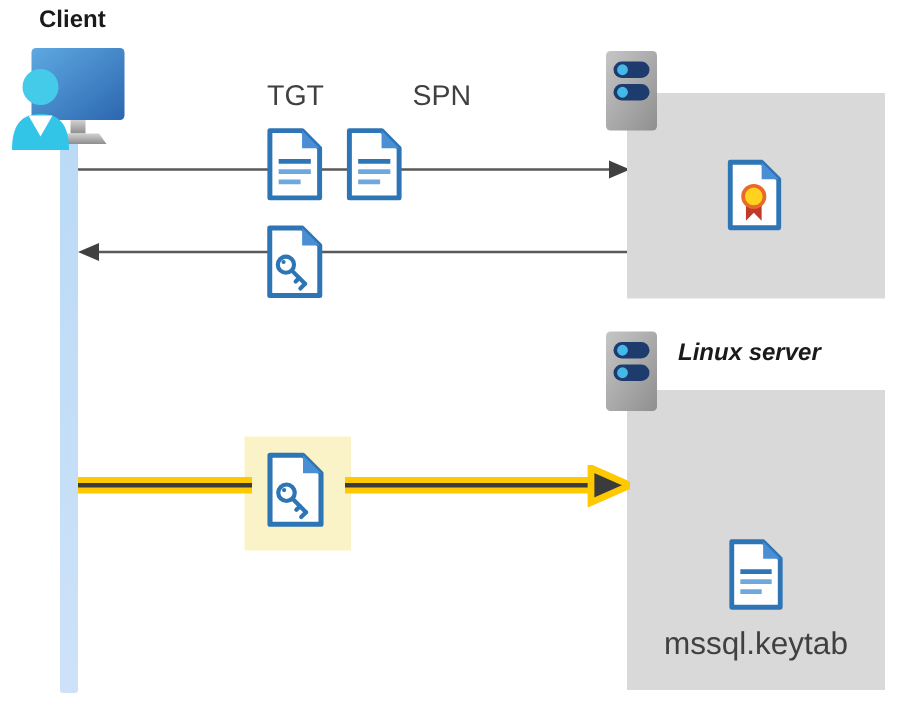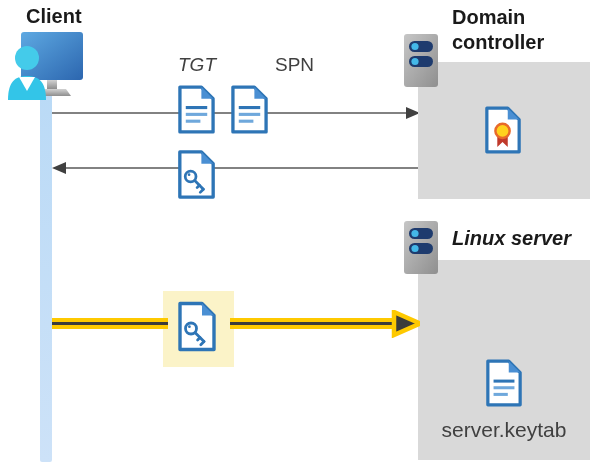--- a/index.html
+++ b/index.html
@@ -1,21 +1,21 @@
 <!DOCTYPE html>
 <html><head>
 <meta charset="utf-8">
 <style>
   html,body{margin:0;padding:0;background:#fff;}
   #canvas{
     position:relative;width:600px;height:468px;background:#fff;overflow:hidden;
     font-family:"Liberation Sans",sans-serif;
   }
   .abs{position:absolute;}
-  .node-label{font-weight:700;font-size:20px;color:#1a1a1a;line-height:1.25;}
+  .node-label{font-weight:700;font-size:16px;color:#1a1a1a;line-height:1.25;}
   .msg-label{font-size:19px;color:#404040;}
   .gray-box{background:#d9d9d9;}
   .lifeline{background:linear-gradient(180deg,#badaf6 0%,#cde2f8 100%);border-radius:2px;}
   .hl-box{background:#fbf3c8;}
   .keytab-label{font-size:21px;color:#404040;text-align:center;}
   svg{display:block;}
 </style>
 </head>
 <body>
 
@@ -43,21 +43,21 @@
         <path d="M31 59 H61 L66 66 H26 Z" fill="url(#standGrad)"></path>
       </g>
       <g>
         <path d="M3 70 C3 52 10 46 22 46 C34 46 41 52 41 70 Z" fill="#33c5e8"></path>
         <path d="M14 47 L30 47 L22 61 Z" fill="#ffffff"></path>
         <circle cx="22" cy="28" r="12" fill="#44cbea"></circle>
       </g>
     </svg>
   </div>
 
-  <div class="abs msg-label" style="left:178px;top:54px;font-style:italic;">TGT</div>
+  <div class="abs msg-label" style="left:178px;top:54px;">TGT</div>
   <div class="abs msg-label" style="left:231px;top:54px;margin-left:44px;">SPN</div>
 
   <div class="abs" style="left:52px;top:105px;">
     <svg width="368" height="16" viewBox="0 0 368 16">
       <line x1="0" y1="8" x2="356" y2="8" stroke="#595959" stroke-width="1.7"></line>
       <polygon points="354,2 368,8 354,14" fill="#404040"></polygon>
     </svg>
   </div>
 
   <div class="abs" style="left:177px;top:84px;">
@@ -96,21 +96,20 @@
         <line x1="18.2" y1="32.2" x2="27" y2="41"></line>
         <line x1="27" y1="41" x2="23.8" y2="44.2"></line>
         <line x1="23" y1="37" x2="20.6" y2="39.4"></line>
       </g>
       <circle cx="12.4" cy="26.2" r="1.4" fill="#2E75B6"></circle>
     </svg>
   </div>
 
   <div class="abs gray-box" style="left:418px;top:62px;width:172px;height:137px;"></div>
 
-  <div class="abs node-label" style="left:452px;top:5px;width:145px;">Domain controller</div>
 
   <div class="abs" style="left:403px;top:33px;">
     <svg width="36" height="55" viewBox="0 0 36 55">
       <defs>
         <linearGradient id="srvGrad1" x1="0" y1="0" x2="1" y2="1">
           <stop offset="0" stop-color="#c6c6c6"></stop>
             <stop offset="1" stop-color="#8f8f8f"></stop>
         </linearGradient>
       </defs>
       <rect x="1" y="1" width="34" height="53" rx="3" fill="url(#srvGrad1)"></rect>
@@ -154,21 +153,21 @@
   <div class="abs" style="left:485px;top:358px;">
     <svg width="38" height="50" viewBox="0 0 40 52">
       <path d="M3 3 H25 L37 15 V49 H3 Z" fill="#fff" stroke="#2E75B6" stroke-width="3.4" stroke-linejoin="round"></path>
       <path d="M25 3 L37 15 H25 Z" fill="#4a8fd3"></path>
       <line x1="9" y1="24" x2="31" y2="24" stroke="#2E75B6" stroke-width="3.2"></line>
       <line x1="9" y1="31" x2="31" y2="31" stroke="#6fa8dc" stroke-width="3.2"></line>
       <line x1="9" y1="38" x2="24" y2="38" stroke="#6fa8dc" stroke-width="3.2"></line>
     </svg>
   </div>
 
-  <div class="abs keytab-label" style="left:418px;top:418px;width:172px;">server.keytab</div>
+  <div class="abs keytab-label" style="left:418px;top:418px;width:172px;">mssql.keytab</div>
 
   <div class="abs hl-box" style="left:163px;top:291px;width:71px;height:76px;"></div>
 
   <div class="abs" style="left:52px;top:310px;">
     <svg width="368" height="28" viewBox="0 0 368 28">
 
       <rect x="0" y="8" width="116" height="11" fill="#fec900"></rect>
       <rect x="0" y="12" width="116" height="3" fill="#3b3b3b"></rect>
 
       <rect x="178" y="8" width="166" height="11" fill="#fec900"></rect>

